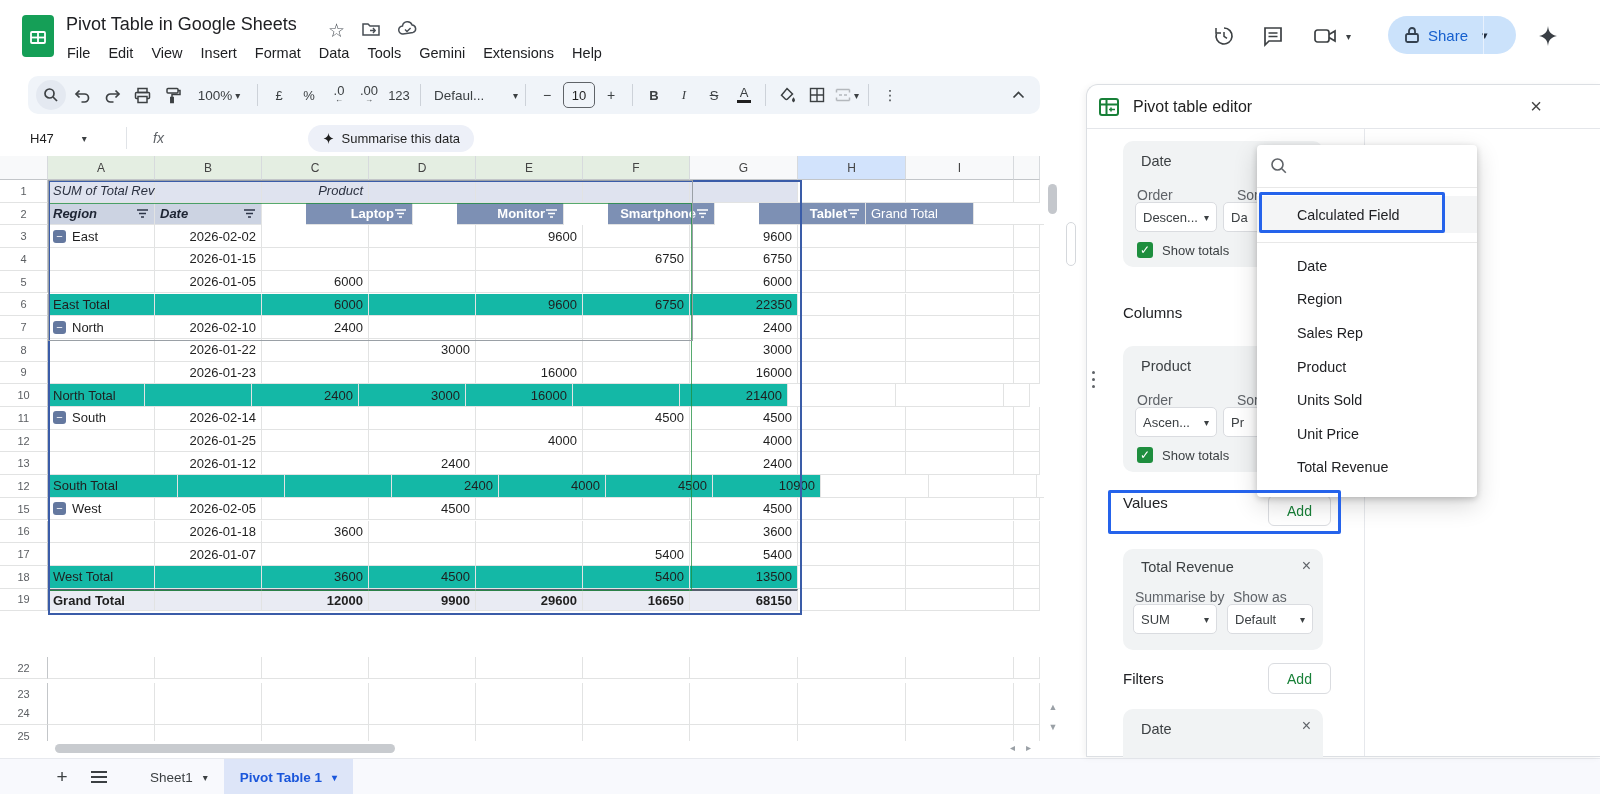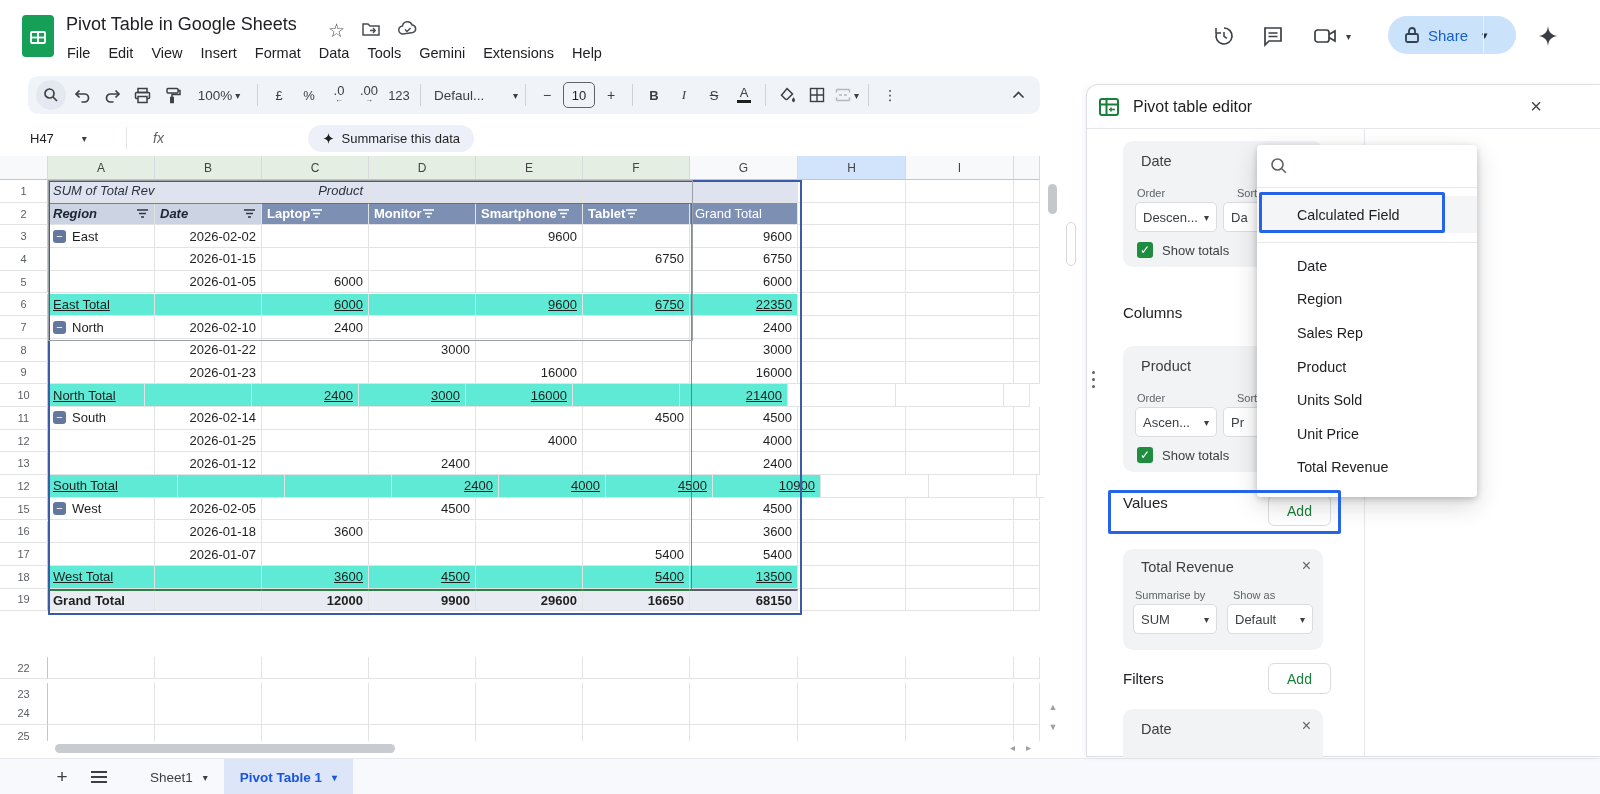--- a/index.html
+++ b/index.html
@@ -66,23 +66,23 @@
   .hdr-green{background:#e4eee2;}
   .hdr-sel{background:#d2e3fc;}
   .grid-row{position:absolute;left:0;display:flex;height:22.7px;}
   .rn{width:48px;box-sizing:border-box;border-right:1px solid #c3c6c9;border-bottom:1px solid #e2e3e3;
       display:flex;align-items:center;justify-content:center;font-size:11px;color:#5b5e62;background:#fff;}
   .c{box-sizing:border-box;border-right:1px solid #e2e3e3;border-bottom:1px solid #e2e3e3;
      display:flex;align-items:center;padding:0 5px;white-space:nowrap;overflow:visible;background:#fff;}
   .c.r{justify-content:flex-end;}
   .c-title{background:#dfe3ef;font-style:italic;color:#2b3140;}
   .c-hl{background:#ccd3e2;font-style:italic;font-weight:700;color:#1d2433;justify-content:space-between;}
-  .c-hd{background:#7d90b4;color:#fff;font-weight:700;justify-content:flex-start;}
+  .c-hd{background:#7d90b4;color:#fff;font-weight:700;justify-content:flex-end;margin-left:44px;}
   .c-hg{background:#7d90b4;color:#fff;font-weight:500;}
-  .c-band{background:#5eead4;text-decoration:underline;}
+  .c-band{background:#14b8a6;}
   .c-grand{background:#e9ebf3;font-weight:700;border-top:2px solid #565f6e;}
   .chip{width:13px;height:13px;border-radius:3px;background:#64789f;color:#fff;font-size:11px;
         line-height:13px;text-align:center;margin-right:6px;flex:0 0 auto;}
   .ovl{position:absolute;pointer-events:none;}
   #pivot-border{border:2px solid #3a5ca8;}
   #tutorial-box{border:1px solid #9aa0a6;}
   #filter-range{border:1px solid #1e8e3e;opacity:.75;}
 
   
   #vscroll-thumb{left:1048px;top:184px;width:9px;height:30px;border-radius:5px;background:#c4c7cc;}
@@ -104,21 +104,21 @@
   #sidebar{left:1086px;top:84px;width:514px;height:673px;background:#fff;border:1px solid #dcdfe3;
            border-right:none;border-radius:12px 0 0 0;box-sizing:border-box;box-shadow:-2px 1px 6px rgba(0,0,0,.05);}
   #sb-header{position:absolute;left:0;top:0;width:100%;height:44px;display:flex;align-items:center;
              border-bottom:1px solid #e4e6ea;box-sizing:border-box;}
   #sb-title{font-size:16px;color:#1f1f1f;margin-left:14px;}
   #sb-close{position:absolute;right:58px;top:10px;font-size:20px;color:#444;}
   #sb-col-divider{position:absolute;left:277px;top:44px;bottom:0;width:0;border-left:1px solid #e6e8ec;}
   .card{position:absolute;left:36px;width:200px;background:#f1f3f4;border-radius:10px;}
   .card-title{position:absolute;left:18px;top:12px;font-size:14.5px;font-weight:500;color:#3c4043;}
   .card-x{position:absolute;right:12px;top:8px;font-size:16px;color:#5f6368;}
-  .sm-label{position:absolute;font-size:11px;color:#5f6368;}
+  .sm-label{position:absolute;font-size:14px;color:#5f6368;}
   .sel{position:absolute;height:30px;background:#fff;border:1px solid #dadce0;border-radius:5px;
        display:flex;align-items:center;justify-content:space-between;padding:0 7px;font-size:13px;
        color:#3c4043;box-sizing:border-box;}
   .chk-row{position:absolute;left:14px;display:flex;align-items:center;gap:9px;font-size:13px;color:#3c4043;}
   .chk{width:16px;height:16px;border-radius:3px;background:#1e8e3e;color:#fff;font-size:12px;
        line-height:16px;text-align:center;}
   .section-label{position:absolute;left:36px;font-size:15px;font-weight:500;color:#202124;}
   .add-btn{position:absolute;left:181px;width:61px;height:29px;background:#fff;border:1px solid #dadce0;
            border-radius:6px;display:flex;align-items:center;justify-content:center;font-size:14px;
            font-weight:500;color:#188038;}

